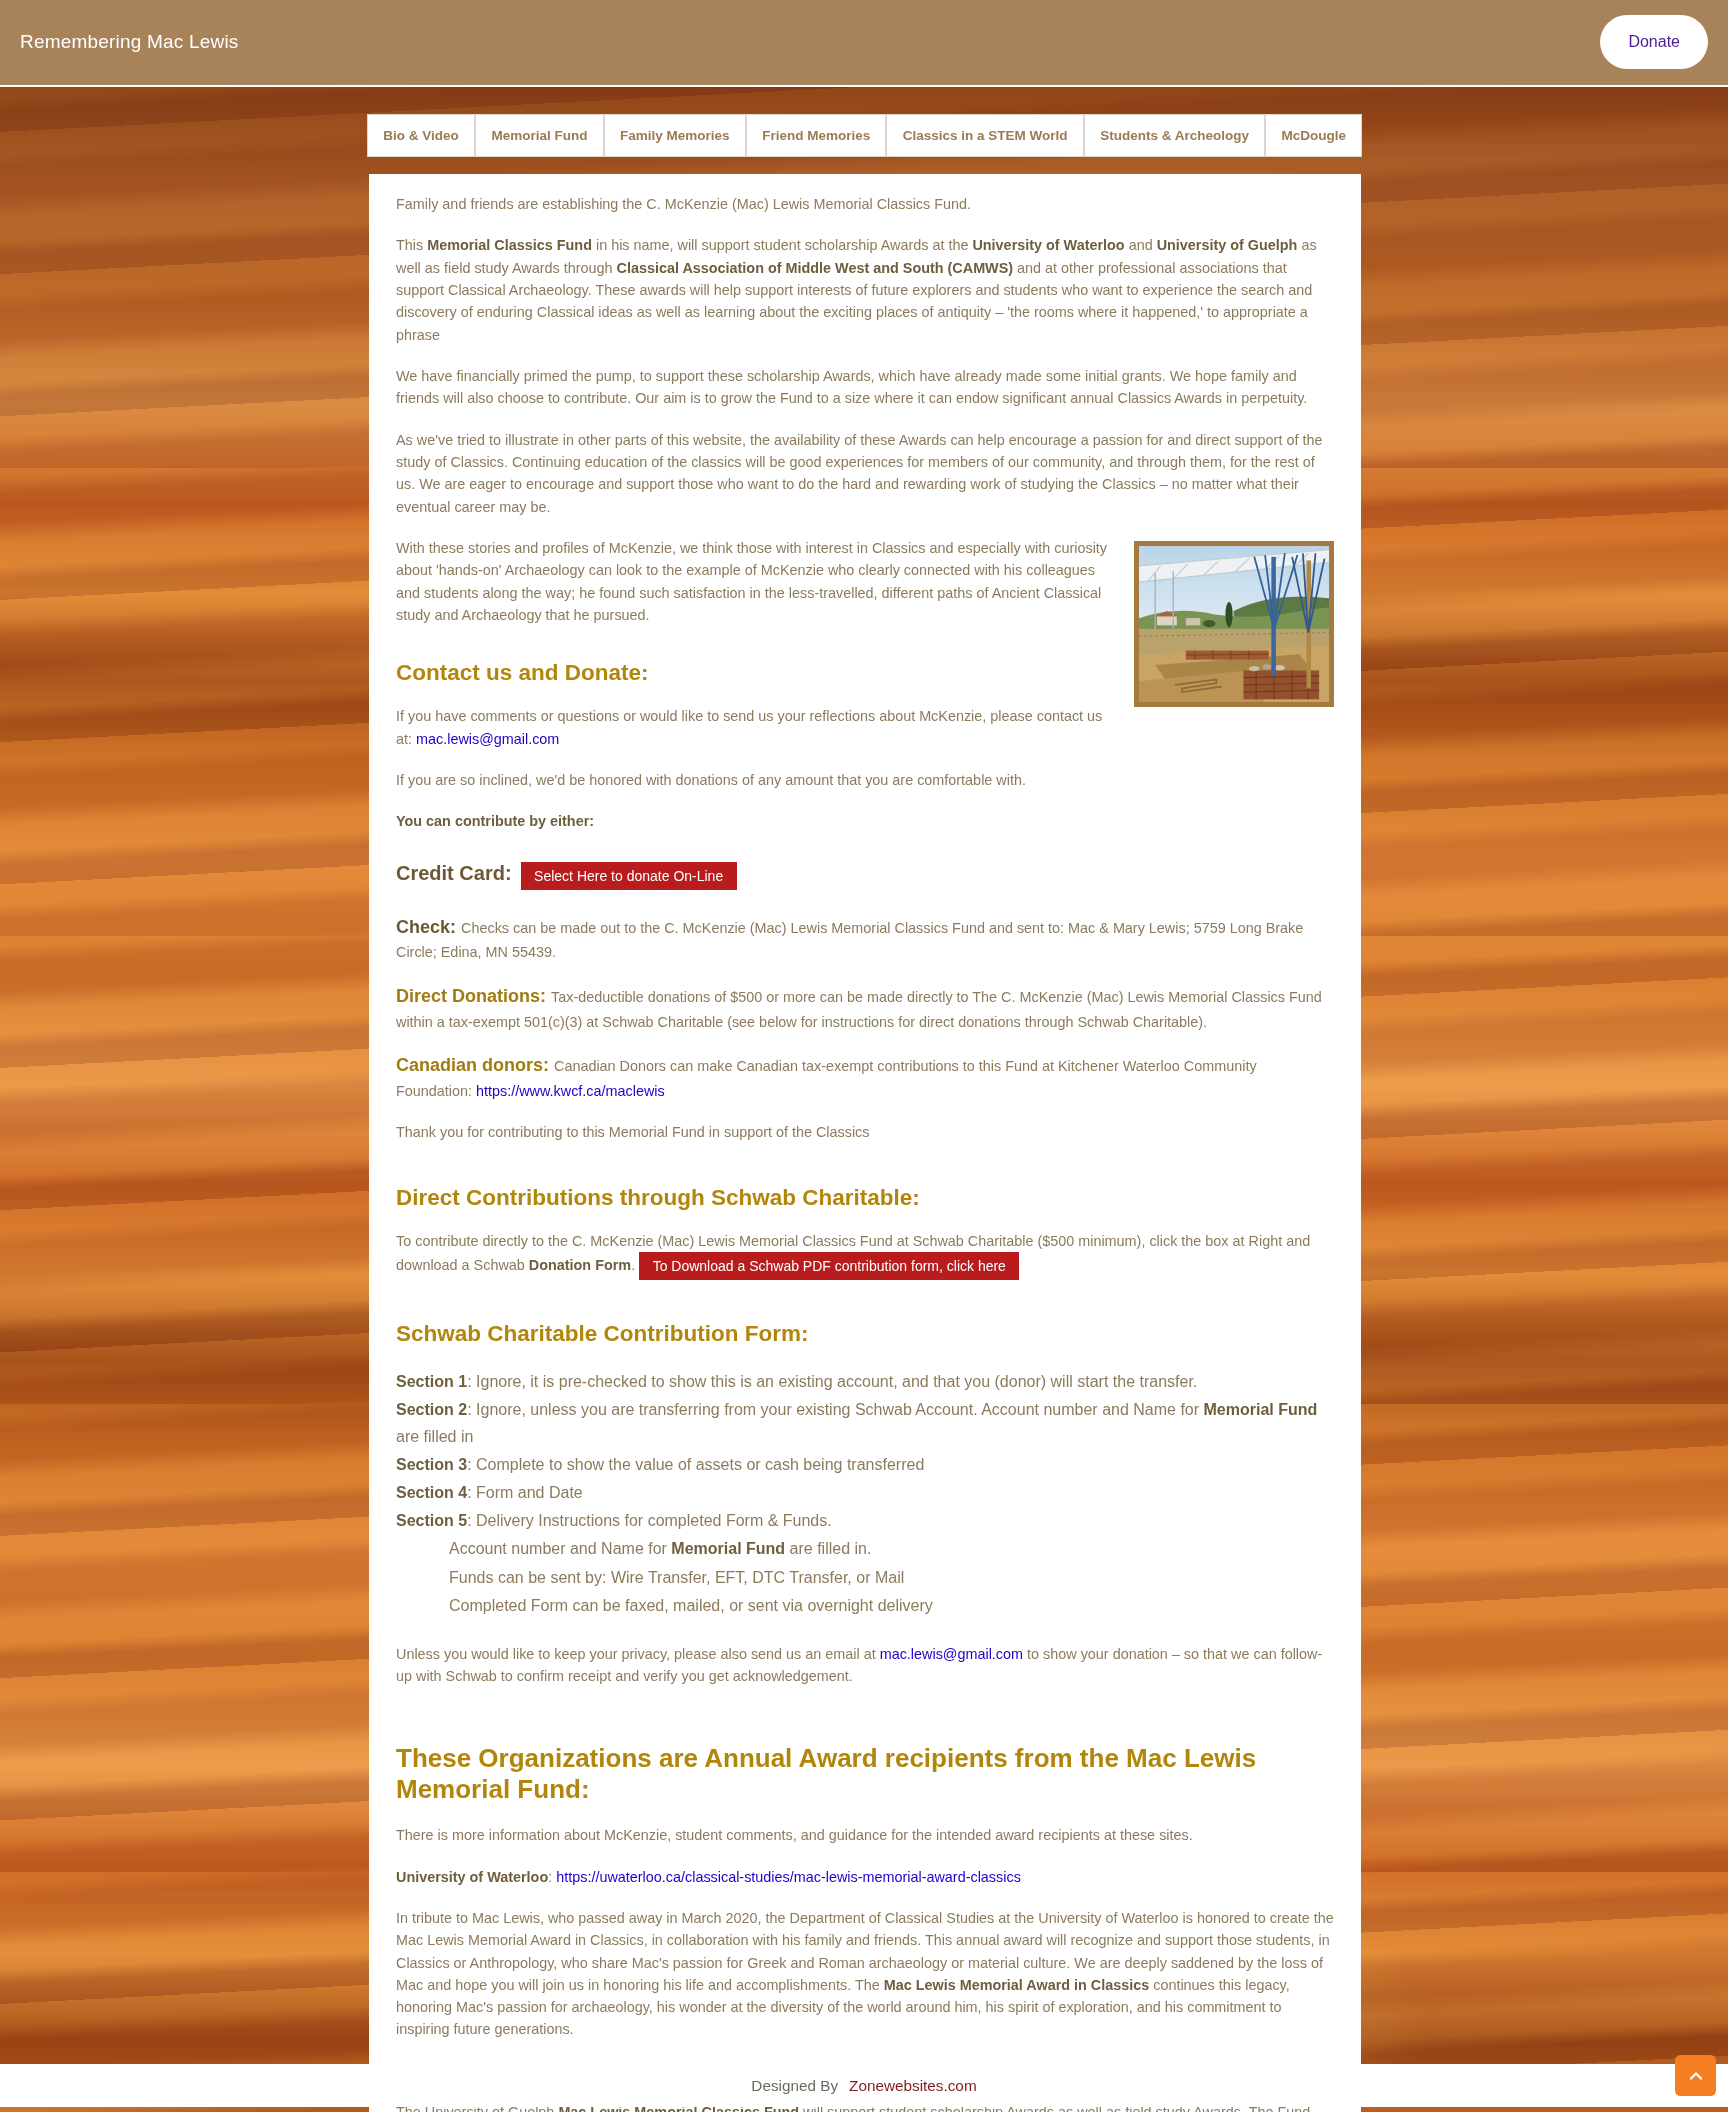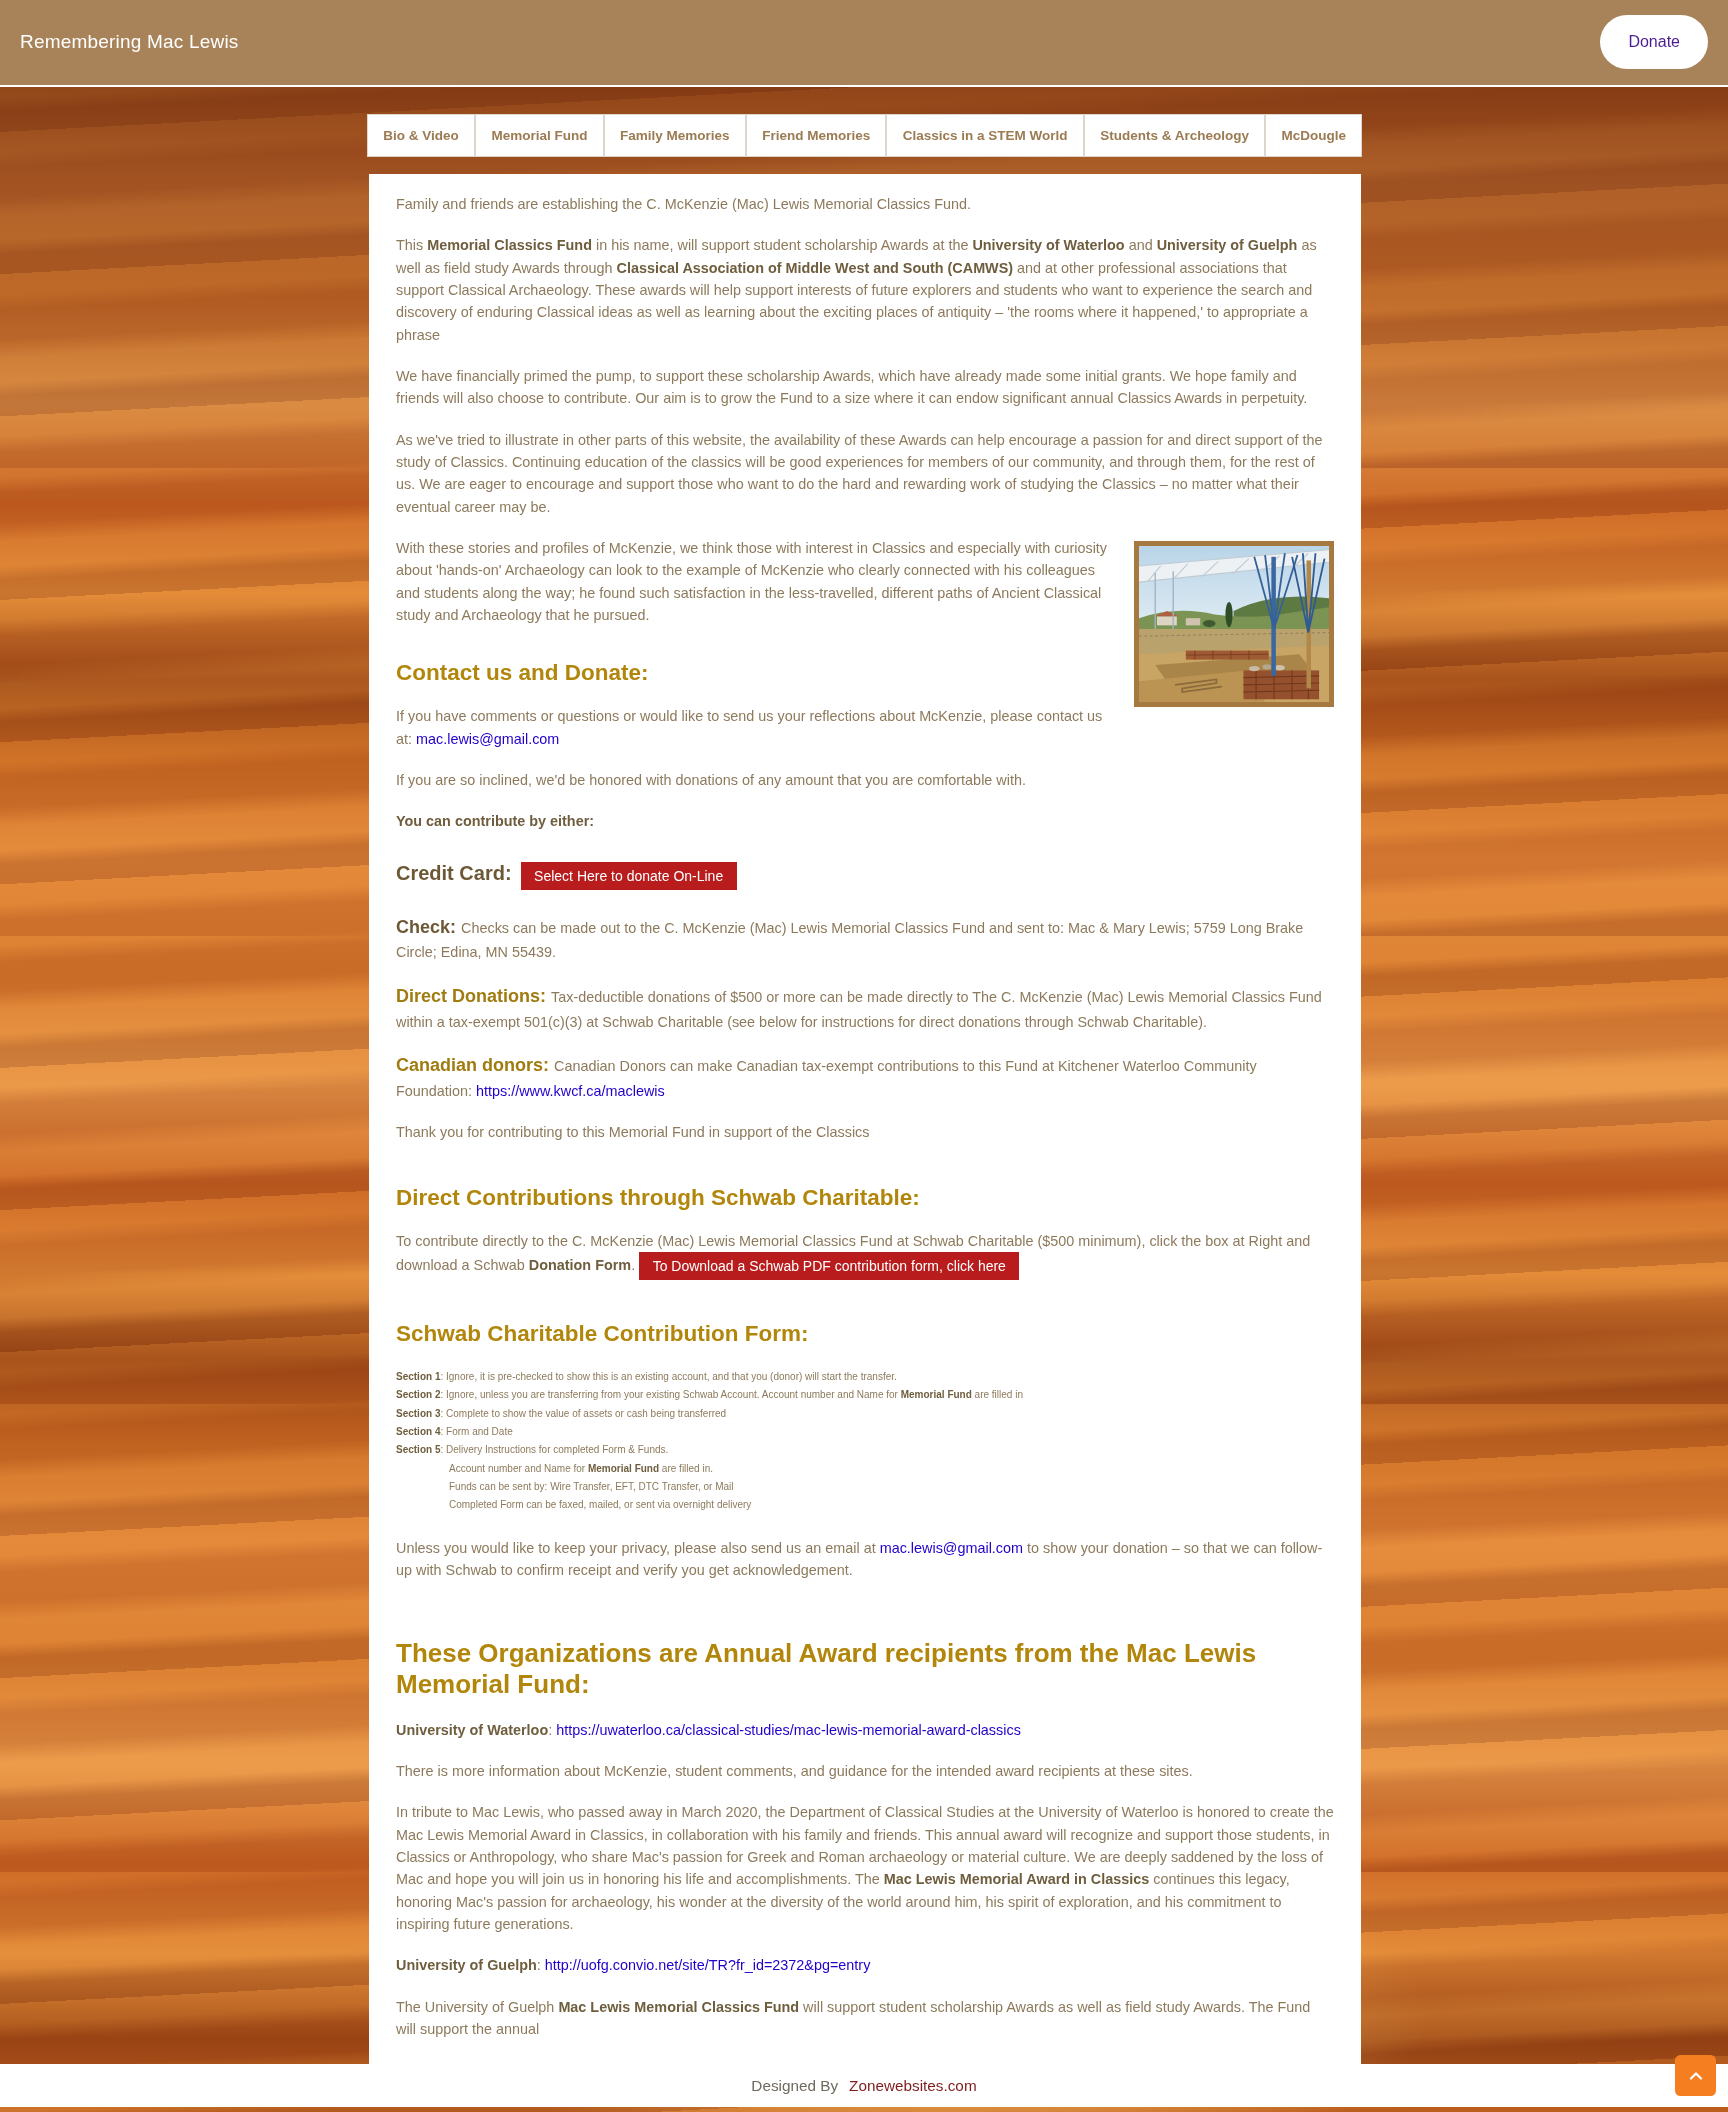--- a/index.html
+++ b/index.html
@@ -43,21 +43,21 @@
   .panel p{margin:19px 0;font-size:14.4px;line-height:1.55;color:#8d7a5c;}
   .b{font-weight:bold;color:#6f5e3e;}
   .lead-brown{font-weight:bold;color:#6d5835;font-size:18px;}
   .lead-gold{font-weight:bold;color:#a07c10;font-size:18px;}
   .lnk{color:#2200cc;text-decoration:none;cursor:pointer;}
   .orange-btn{background:#b91c1c;color:#ffffff;border:none;font-size:14px;padding:6.3px 13.5px;
           font-family:inherit;cursor:pointer;vertical-align:middle;}
   .credit-line{margin:29px 0 23.4px;}
   .credit-line .lead-brown{font-size:20px;margin-right:9px;}
   .form-list{margin:21.6px 0 23.4px;}
-  .section-line{font-size:10px;line-height:1.65;color:#8d7a5c;margin:1.8px 0;}
+  .section-line{font-size:16px;line-height:1.65;color:#8d7a5c;margin:1.8px 0;}
   .section-line.indent{padding-left:53px;}
   .photo{float:right;width:190px;height:156px;border:5.4px solid #a5793f;margin:3.6px 0 10.8px 23.4px;
          display:block;}
   
   .footer{position:absolute;left:0;bottom:6px;width:100%;height:43px;background:#ffffff;
           display:flex;align-items:center;justify-content:center;font-size:15.3px;color:#6f695f;z-index:6;}
   .footer .site-credit-link{color:#7f1d1d;margin-left:11px;text-decoration:none;cursor:pointer;}
   .scroll-top{position:absolute;right:11.7px;bottom:17px;width:41px;height:41px;background:#f57e20;
           border:none;border-radius:5.4px;display:flex;align-items:center;justify-content:center;
           cursor:pointer;z-index:20;}
@@ -165,23 +165,23 @@
       <div class="section-line"><span class="b">Section 4</span><span>: Form and Date</span></div>
       <div class="section-line"><span class="b">Section 5</span><span>: Delivery Instructions for completed Form &amp; Funds.</span></div>
       <div class="section-line indent"><span>Account number and Name for </span><span class="b">Memorial Fund</span><span> are filled in.</span></div>
       <div class="section-line indent"><span>Funds can be sent by: Wire Transfer, EFT, DTC Transfer, or Mail</span></div>
       <div class="section-line indent"><span>Completed Form can be faxed, mailed, or sent via overnight delivery</span></div>
     </div>
 
     <p><span>Unless you would like to keep your privacy, please also send us an email at </span><a class="lnk">mac.lewis@gmail.com</a><span> to show your donation – so that we can follow-up with Schwab to confirm receipt and verify you get acknowledgement.</span></p>
 
     <h2 class="big">These Organizations are Annual Award recipients from the Mac Lewis Memorial Fund:</h2>
+    <p>There is more information about McKenzie, student comments, and guidance for the intended award recipients at these sites.</p>
+
     <p><span class="b">University of Waterloo</span><span>: </span><a class="lnk">https://uwaterloo.ca/classical-studies/mac-lewis-memorial-award-classics</a></p>
-
-    <p>There is more information about McKenzie, student comments, and guidance for the intended award recipients at these sites.</p>
     <p><span>In tribute to Mac Lewis, who passed away in March 2020, the Department of Classical Studies at the University of Waterloo is honored to create the Mac Lewis Memorial Award in Classics, in collaboration with his family and friends. This annual award will recognize and support those students, in Classics or Anthropology, who share Mac's passion for Greek and Roman archaeology or material culture. We are deeply saddened by the loss of Mac and hope you will join us in honoring his life and accomplishments. The </span><span class="b">Mac Lewis Memorial Award in Classics</span><span> continues this legacy, honoring Mac's passion for archaeology, his wonder at the diversity of the world around him, his spirit of exploration, and his commitment to inspiring future generations.</span></p>
 
     <p><span class="b">University of Guelph</span><span>: </span><a class="lnk">http://uofg.convio.net/site/TR?fr_id=2372&amp;pg=entry</a></p>
     <p><span>The University of Guelph </span><span class="b">Mac Lewis Memorial Classics Fund</span><span> will support student scholarship Awards as well as field study Awards. The Fund will support the annual </span></p>
 
   </div>
 
   <div class="footer">
     <span>Designed By</span>
     <a class="site-credit-link">Zonewebsites.com</a>

